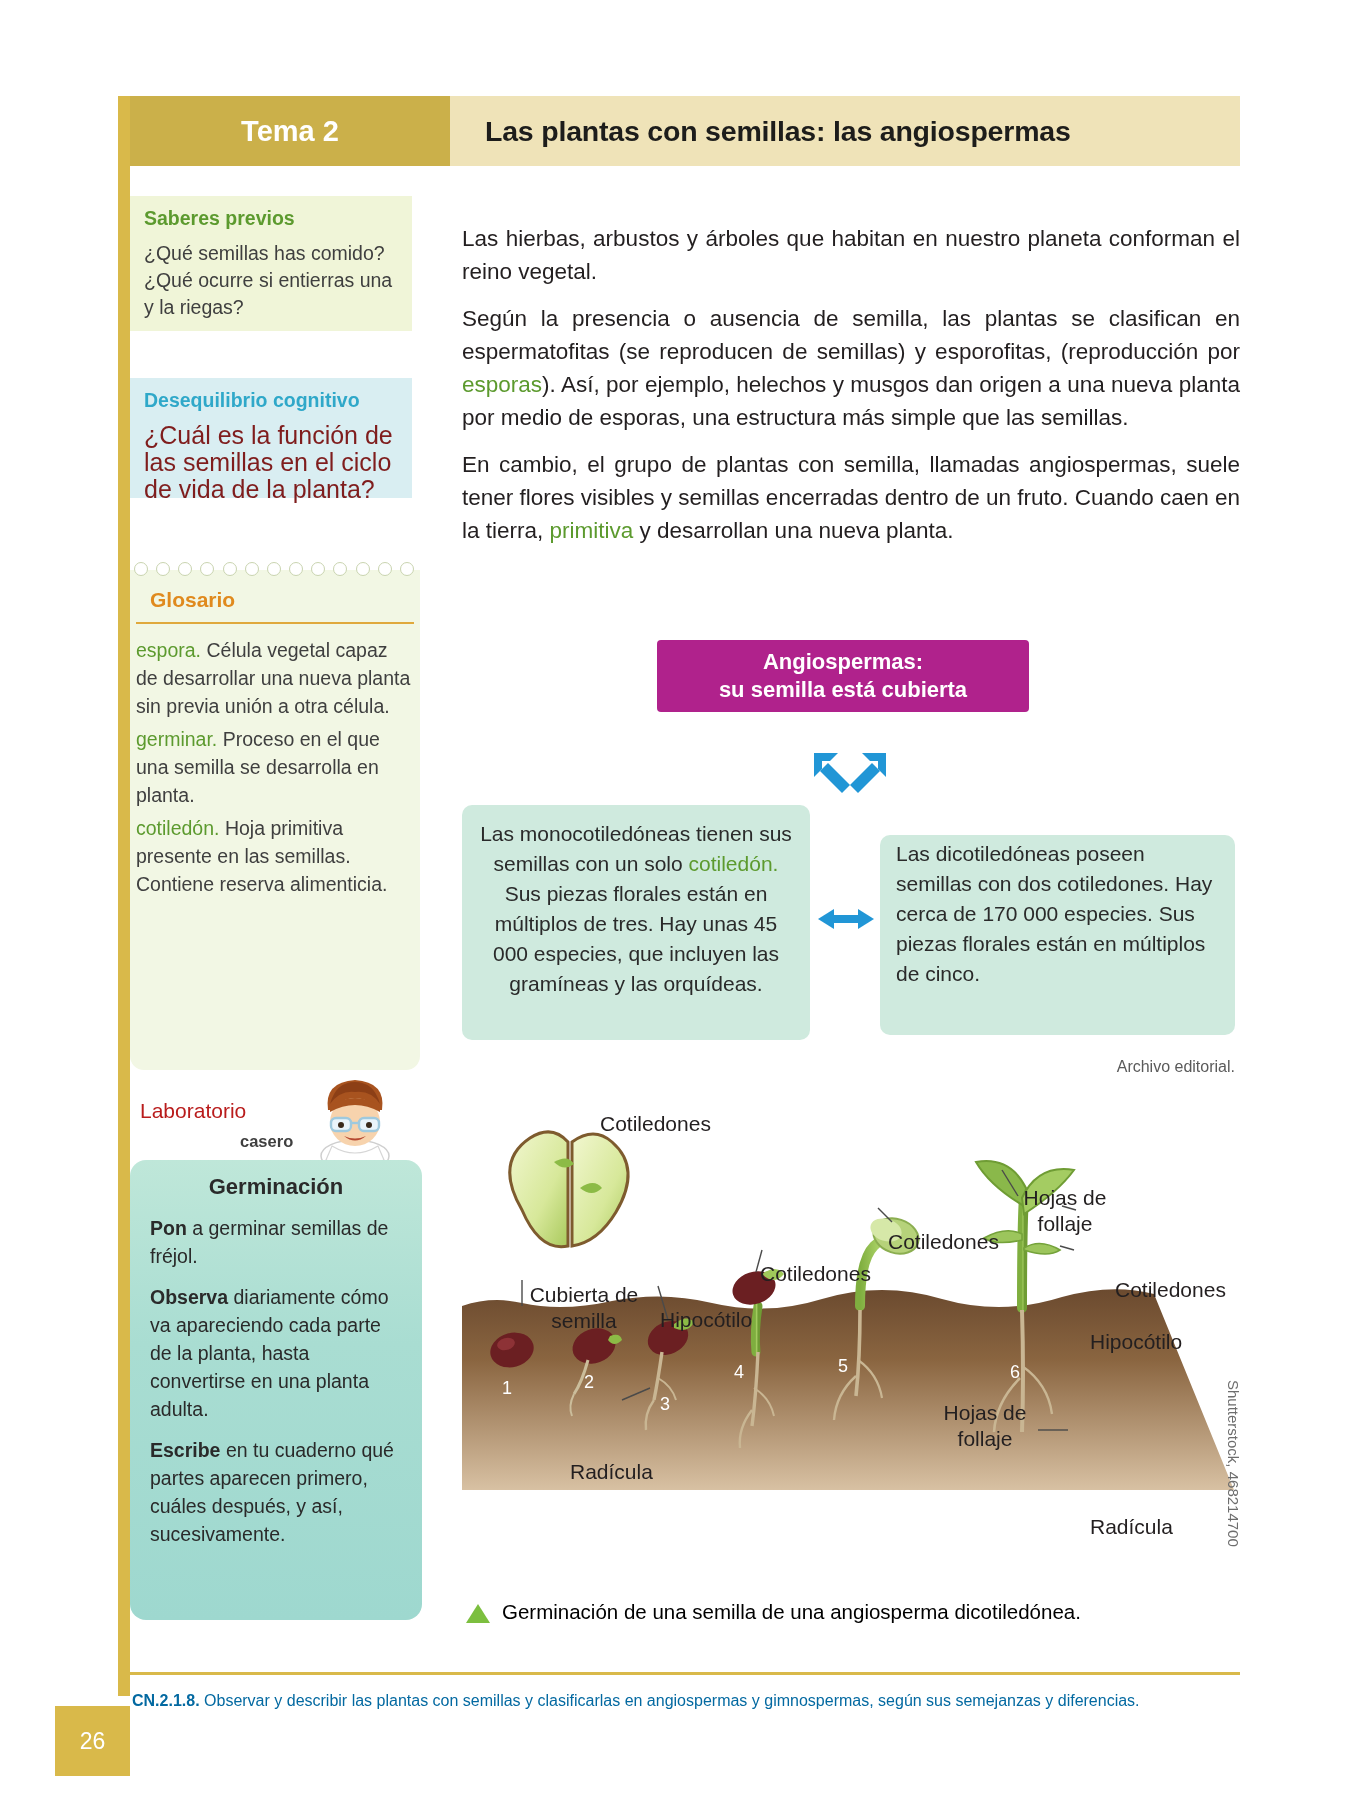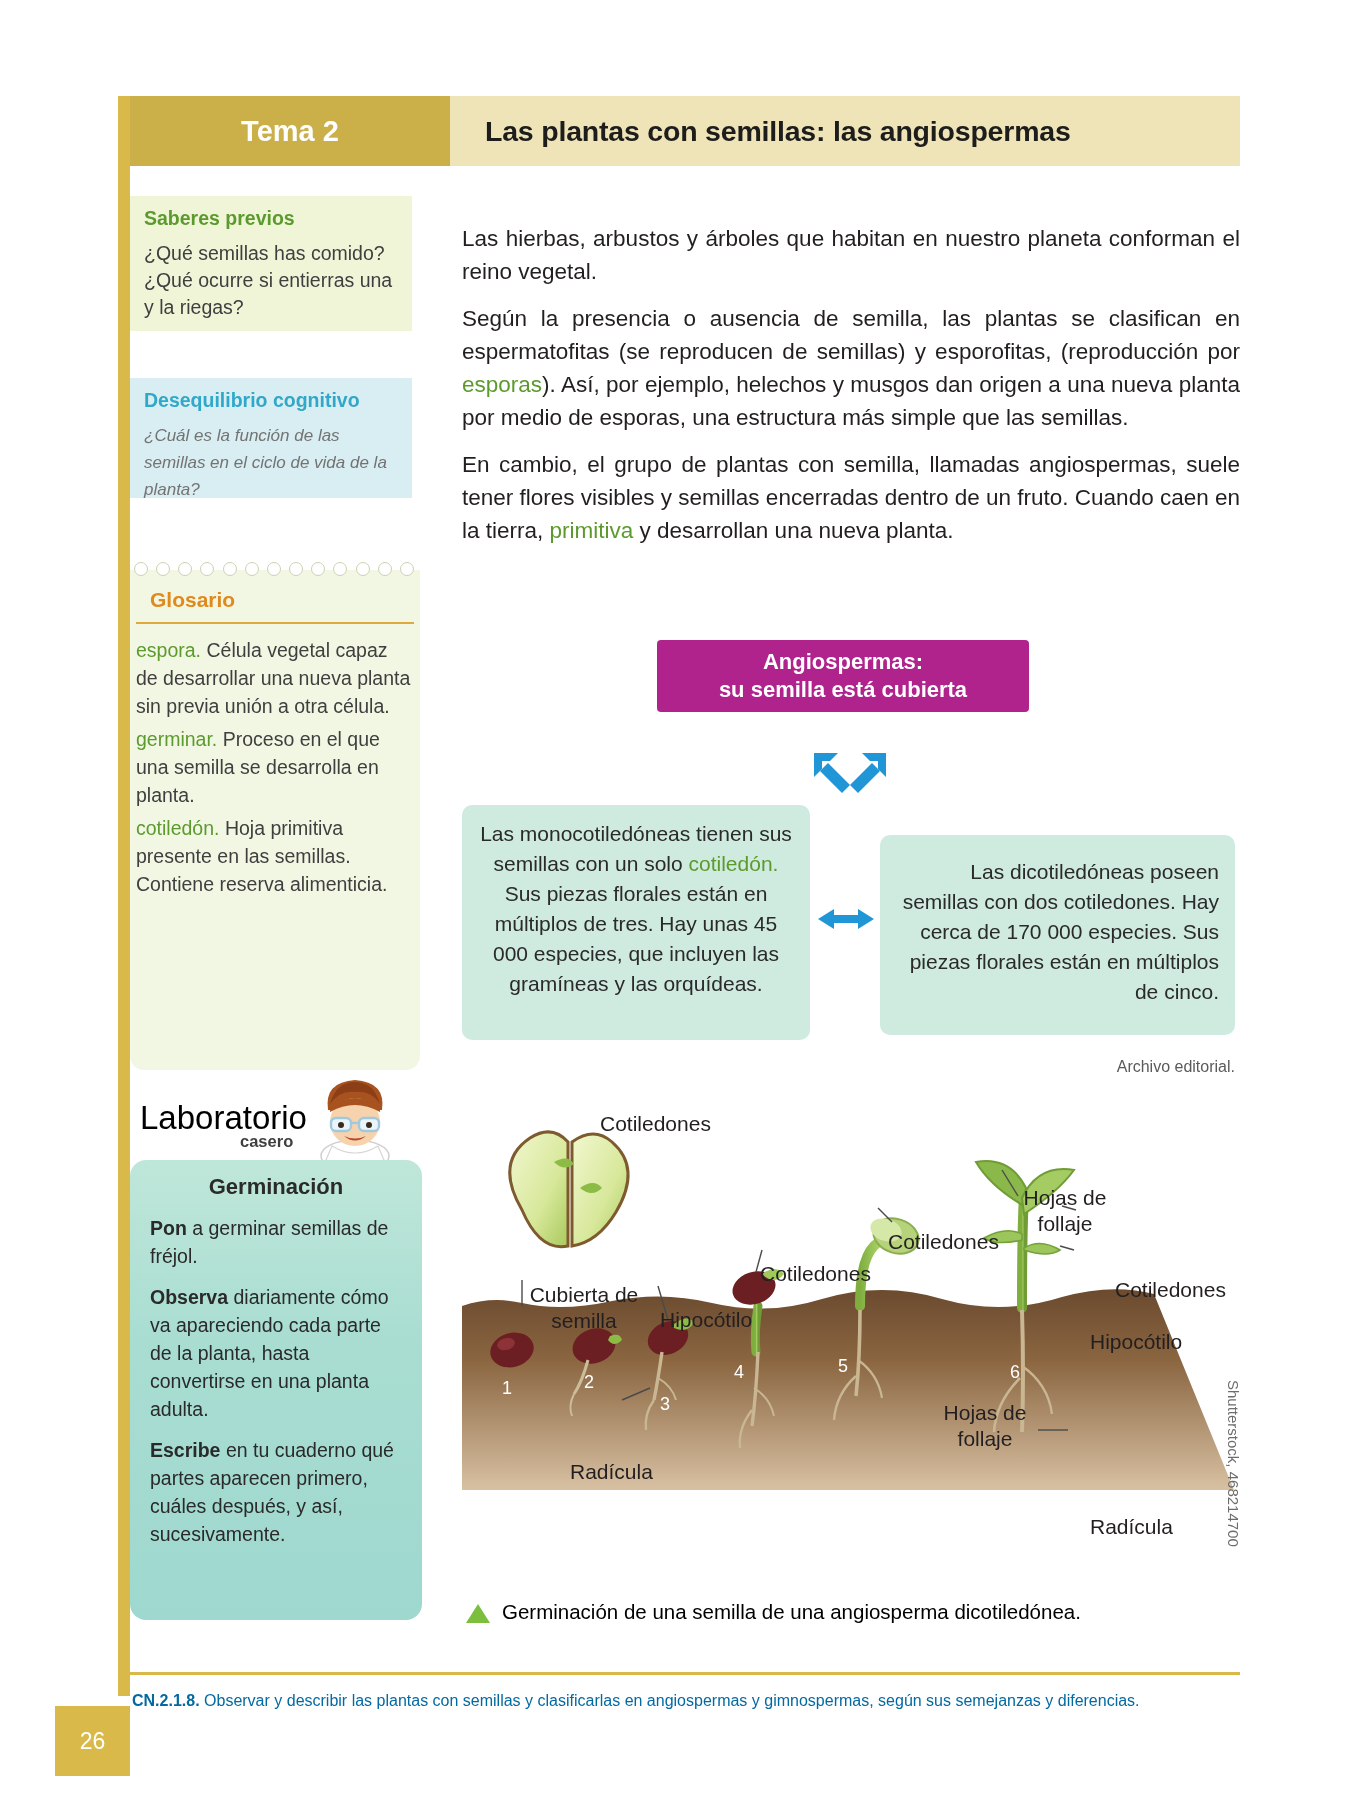--- a/index.html
+++ b/index.html
@@ -104,24 +104,23 @@
     position: absolute;
     left: 14px; top: 11px;
     font-size: 19.5px;
     font-weight: bold;
     color: #2fa8c9;
   }
   .deseq-text {
     position: absolute;
     left: 14px; top: 44px;
     width: 258px;
-    font-size: 17px;
+    font-size: 25px;
     line-height: 27px;
-    color: #737373;
-    font-style: italic;
+    color: #7f1d1d;
   }
 
   
   .glosario-box {
     position: absolute;
     left: 130px; top: 570px;
     width: 290px; height: 500px;
     background: #f2f7e4;
     border-radius: 0 0 14px 14px;
   }
@@ -166,22 +165,22 @@
 
   
   .lab-header {
     position: absolute;
     left: 140px; top: 1085px;
     width: 280px; height: 75px;
   }
   .lab-word {
     position: absolute;
     left: 0; top: 14px;
-    font-size: 33px;
-    color: #000000;
+    font-size: 21px;
+    color: #b91c1c;
   }
   .lab-sub {
     position: absolute;
     left: 100px; top: 47px;
     font-size: 16.5px;
     font-weight: bold;
     color: #3f3f3f;
   }
   .lab-kid {
     position: absolute;
@@ -270,23 +269,23 @@
   }
   .di-box {
     position: absolute;
     left: 880px; top: 835px;
     width: 355px; height: 200px;
     background: #cfeade;
     border-radius: 10px;
   }
   .di-box .inner {
     position: absolute;
-    left: 16px; top: 22px;
+    left: 16px; top: 4px;
     width: 323px;
-    text-align: right;
+    text-align: left;
     font-size: 21px;
     line-height: 30px;
     color: #2a2a2a;
   }
   .mid-arrow {
     position: absolute;
     left: 818px; top: 905px;
     width: 56px; height: 28px;
   }
   .archivo {

